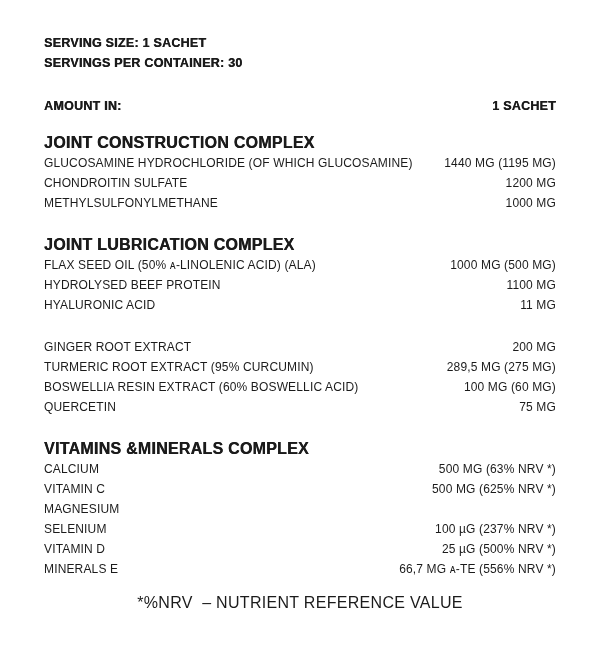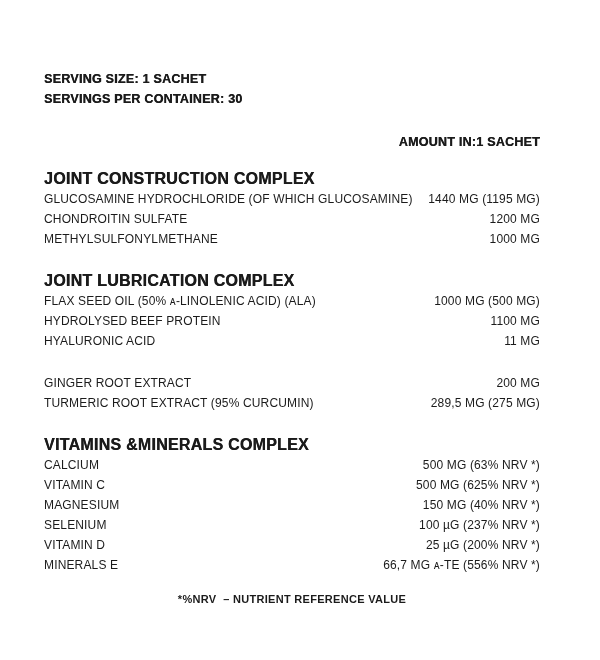--- a/index.html
+++ b/index.html
@@ -3,43 +3,43 @@
 <meta charset="utf-8">
 <style>
   html, body { margin: 0; padding: 0; }
   body {
     width: 600px; height: 660px;
     background: #ffffff;
     color: #1b1b1b;
     font-family: "Liberation Sans", "DejaVu Sans", sans-serif;
     overflow: hidden;
   }
-  .sheet { padding: 33px 60px 0 44px; margin-top: 36px; }
+  .sheet { padding: 33px 44px 0 44px; }
   .line, .row { line-height: 20px; white-space: nowrap; }
   .line {
     font-size: 12.5px; font-weight: 700; letter-spacing: .25px;
     text-shadow: .35px 0 0 currentColor;
   }
   .row { display: flex; justify-content: space-between; font-size: 12px; font-weight: 400; letter-spacing: .15px; }
   .row .lbl { flex: 0 1 auto; }
   .row .val { flex: 0 0 auto; text-align: center; }
-  .amount-row { margin-top: 23px; justify-content: flex-end; }
+  .amount-row { margin-top: 23px; }
   .amount-row span {
     font-size: 12.5px; font-weight: 700; letter-spacing: .25px;
     text-shadow: .35px 0 0 currentColor;
   }
   .complex { margin-top: 22px; }
   .complex:first-child { margin-top: 17px; }
   .hdr {
     font-size: 16px; font-weight: 700; letter-spacing: .25px;
     text-shadow: .35px 0 0 currentColor;
   }
   .footer {
     margin-top: 14px; text-align: center;
-    font-size: 11px; font-weight: 700; letter-spacing: .3px;
+    font-size: 16px; font-weight: 400; letter-spacing: .3px;
     line-height: 20px; white-space: pre;
   }
 </style>
 </head>
 <body>
 
 <div class="sheet">
 
   <div class="line">SERVING SIZE: 1 SACHET</div>
   <div class="line">SERVINGS PER CONTAINER: 30</div>
@@ -86,44 +86,51 @@
       </section>
       <section class="complex">
         <div class="row">
           <span class="lbl">GINGER ROOT EXTRACT</span>
           <span class="val">200 MG</span>
         </div>
         <div class="row">
           <span class="lbl">TURMERIC ROOT EXTRACT (95% CURCUMIN)</span>
           <span class="val">289,5 MG (275 MG)</span>
         </div>
+        <div class="row">
+          <span class="lbl">BOSWELLIA RESIN EXTRACT (60% BOSWELLIC ACID)</span>
+          <span class="val">100 MG (60 MG)</span>
+        </div>
+        <div class="row">
+          <span class="lbl">QUERCETIN</span>
+          <span class="val">75 MG</span>
+        </div>
       </section>
       <section class="complex">
         <div class="row">
           <span class="hdr">VITAMINS &amp;MINERALS COMPLEX</span>
         </div>
         <div class="row">
           <span class="lbl">CALCIUM</span>
           <span class="val">500 MG (63% NRV *)</span>
         </div>
         <div class="row">
           <span class="lbl">VITAMIN C</span>
           <span class="val">500 MG (625% NRV *)</span>
         </div>
         <div class="row">
           <span class="lbl">MAGNESIUM</span>
-          <span class="val">150 MG (40% NRV *)</span>
         </div>
         <div class="row">
           <span class="lbl">SELENIUM</span>
           <span class="val">100 µG (237% NRV *)</span>
         </div>
         <div class="row">
           <span class="lbl">VITAMIN D</span>
-          <span class="val">25 µG (200% NRV *)</span>
+          <span class="val">25 µG (500% NRV *)</span>
         </div>
         <div class="row">
           <span class="lbl">MINERALS E</span>
           <span class="val">66,7 MG ᴀ-TE (556% NRV *)</span>
         </div>
       </section>
     </div>
 
   <div class="footer">*%NRV  – NUTRIENT REFERENCE VALUE</div>
 

